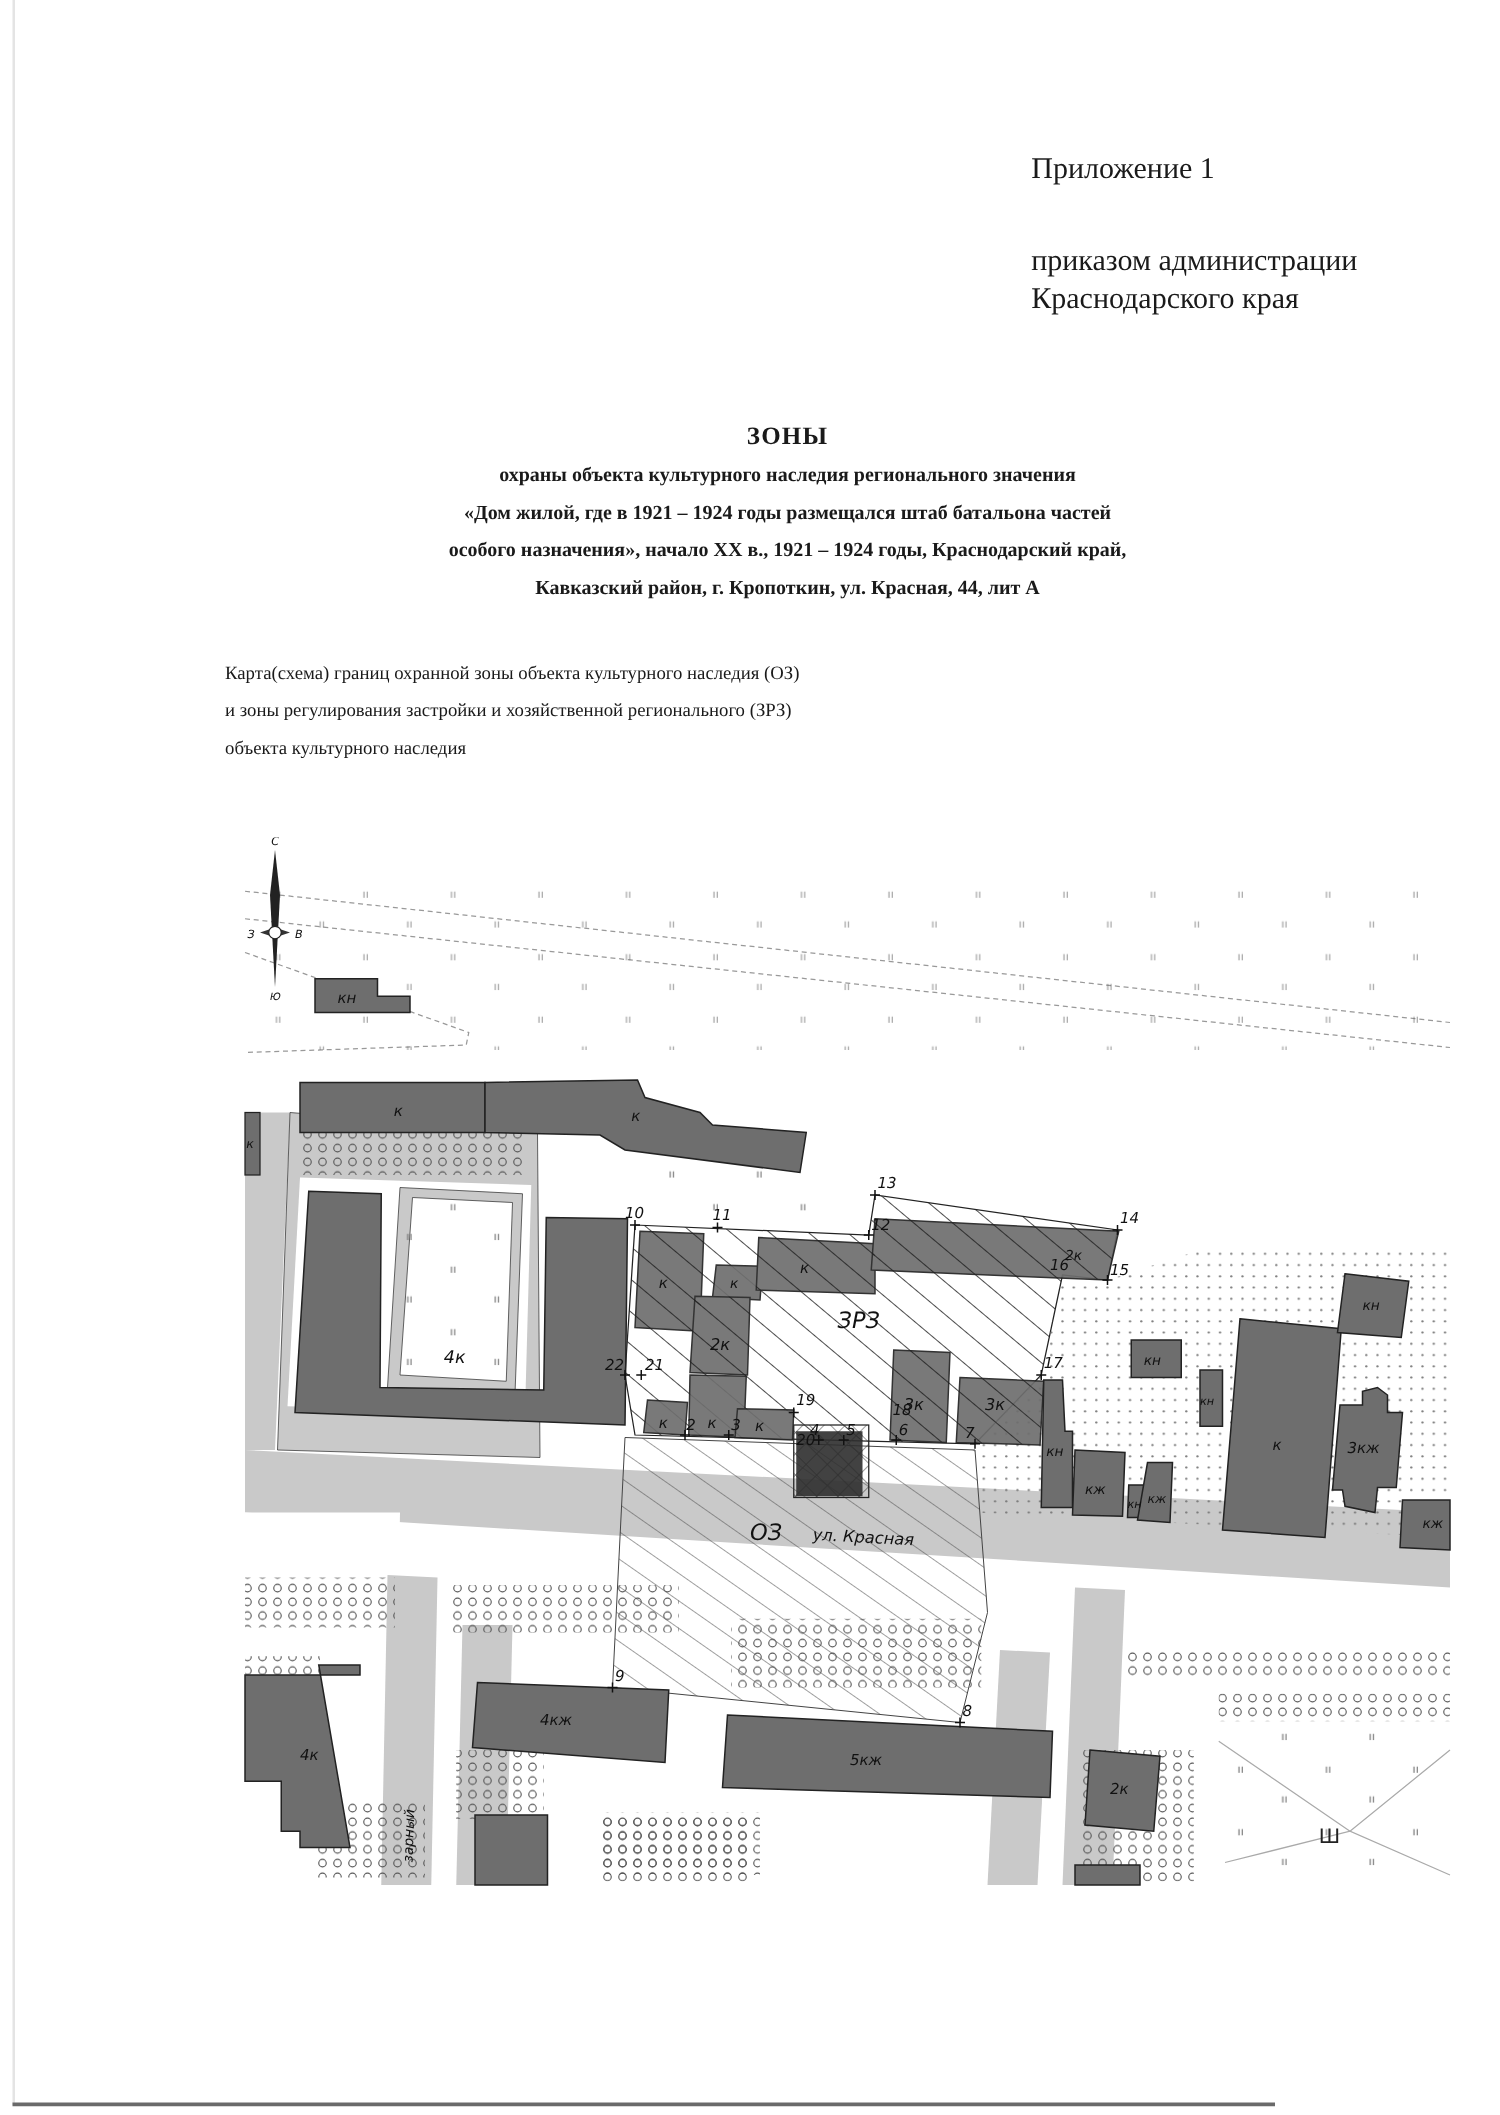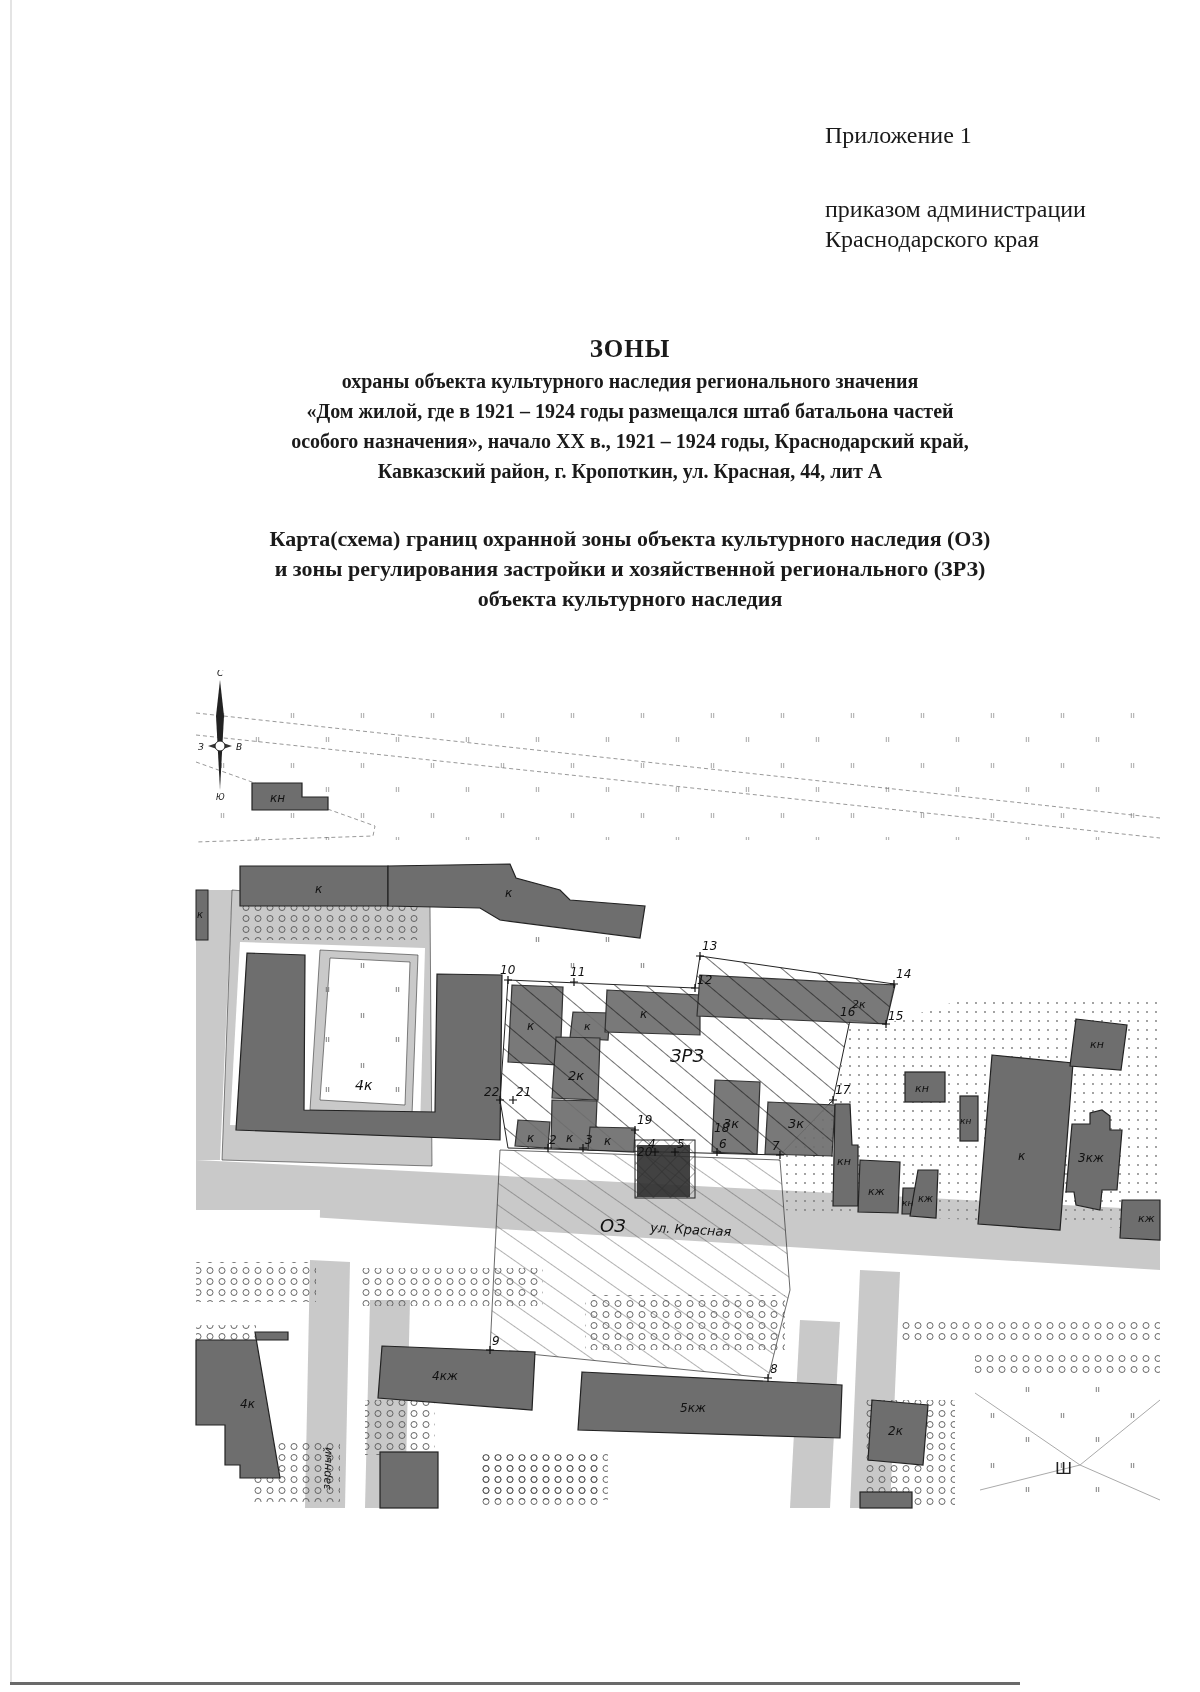--- a/index.html
+++ b/index.html
@@ -4,23 +4,23 @@
 <style>
   html,body{margin:0;padding:0;background:#fff;}
   body{width:1200px;height:1692px;position:relative;overflow:hidden;font-family:"Liberation Serif","DejaVu Serif",serif;color:#1a1a1a;}
   .page-border-left{position:absolute;left:10px;top:0;width:2px;height:1684px;background:#e4e4e4;}
   .page-border-bottom{position:absolute;left:10px;top:1682px;width:1010px;height:3px;background:#6a6a6a;}
   .approval{position:absolute;left:825px;top:120px;font-size:24px;line-height:30px;}
   .approval .line{display:block;white-space:nowrap;}
   .approval .gap{height:44px;}
   .approval .hand{font-family:"DejaVu Sans",sans-serif;font-style:italic;color:#2b3aa8;font-size:22px;letter-spacing:1px;border-bottom:1px solid #2b3aa8;padding:0 2px;}
   .title-block{position:absolute;left:180px;top:332px;width:900px;text-align:center;font-weight:bold;}
-  .title-main{font-size:25px;line-height:34px;letter-spacing:1px;}
-  .title-sub{font-size:20px;line-height:30px;}
-  .map-title{position:absolute;left:180px;top:524px;width:900px;text-align:center;font-weight:bold;font-size:22px;line-height:30px;}
+  .title-main{font-size:20px;line-height:34px;letter-spacing:1px;}
+  .title-sub{font-size:16px;line-height:30px;}
+  .map-title{position:absolute;left:180px;top:524px;width:900px;text-align:left;font-weight:normal;font-size:15px;line-height:30px;}
   .map{position:absolute;left:190px;top:670px;width:980px;height:840px;}
   .map svg{display:block;}
   .lbl{font-family:"DejaVu Sans",sans-serif;font-style:italic;fill:#111;}
 </style>
 </head>
 <body>
 
 <div class="page-border-left"></div>
 <div class="page-border-bottom"></div>
 

